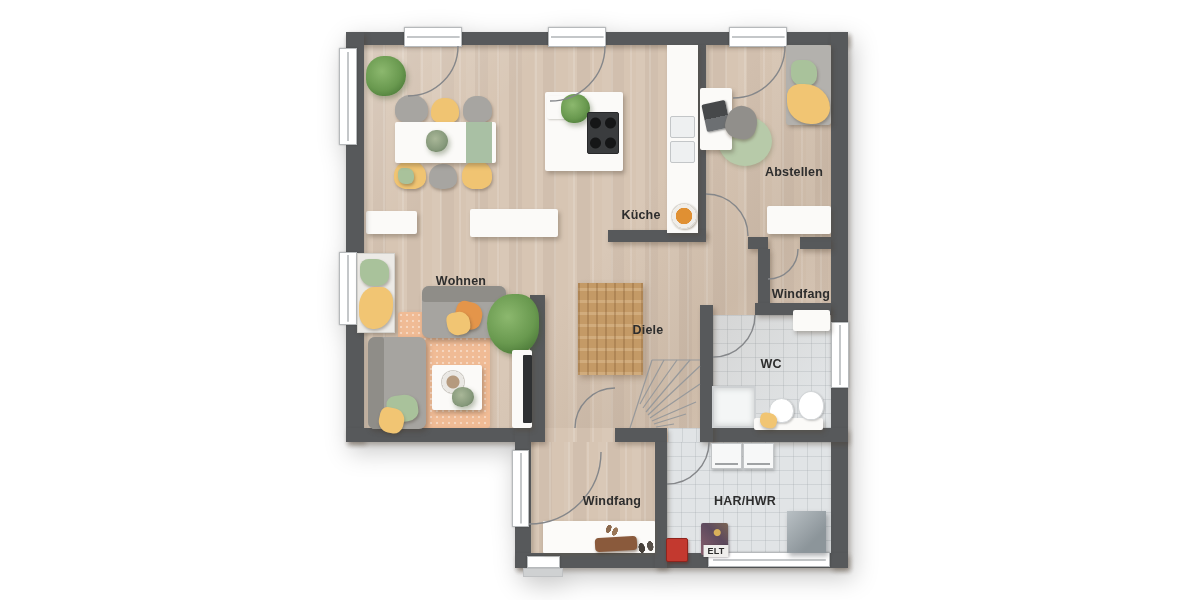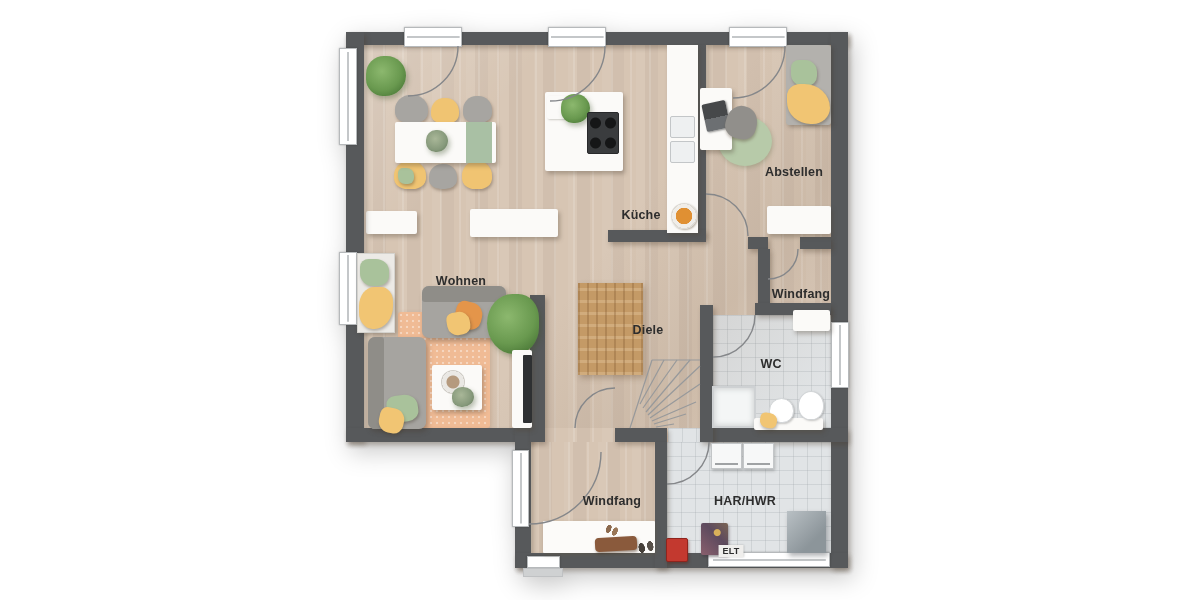--- a/index.html
+++ b/index.html
@@ -222,16 +222,16 @@
   </svg>
 
   <span class="room-label" style="left:461px;top:281px">Wohnen</span>
   <span class="room-label" style="left:641px;top:215px">Küche</span>
   <span class="room-label" style="left:794px;top:172px">Abstellen</span>
   <span class="room-label" style="left:801px;top:294px">Windfang</span>
   <span class="room-label" style="left:648px;top:330px">Diele</span>
   <span class="room-label" style="left:771px;top:364px">WC</span>
   <span class="room-label" style="left:612px;top:501px">Windfang</span>
   <span class="room-label" style="left:745px;top:501px">HAR/HWR</span>
-  <span class="room-label small-label" style="left:731px;top:551px">ELT</span>
+  <span class="room-label small-label" style="left:716px;top:551px">ELT</span>
 
  </div>
 </div>
 
 </body></html>

